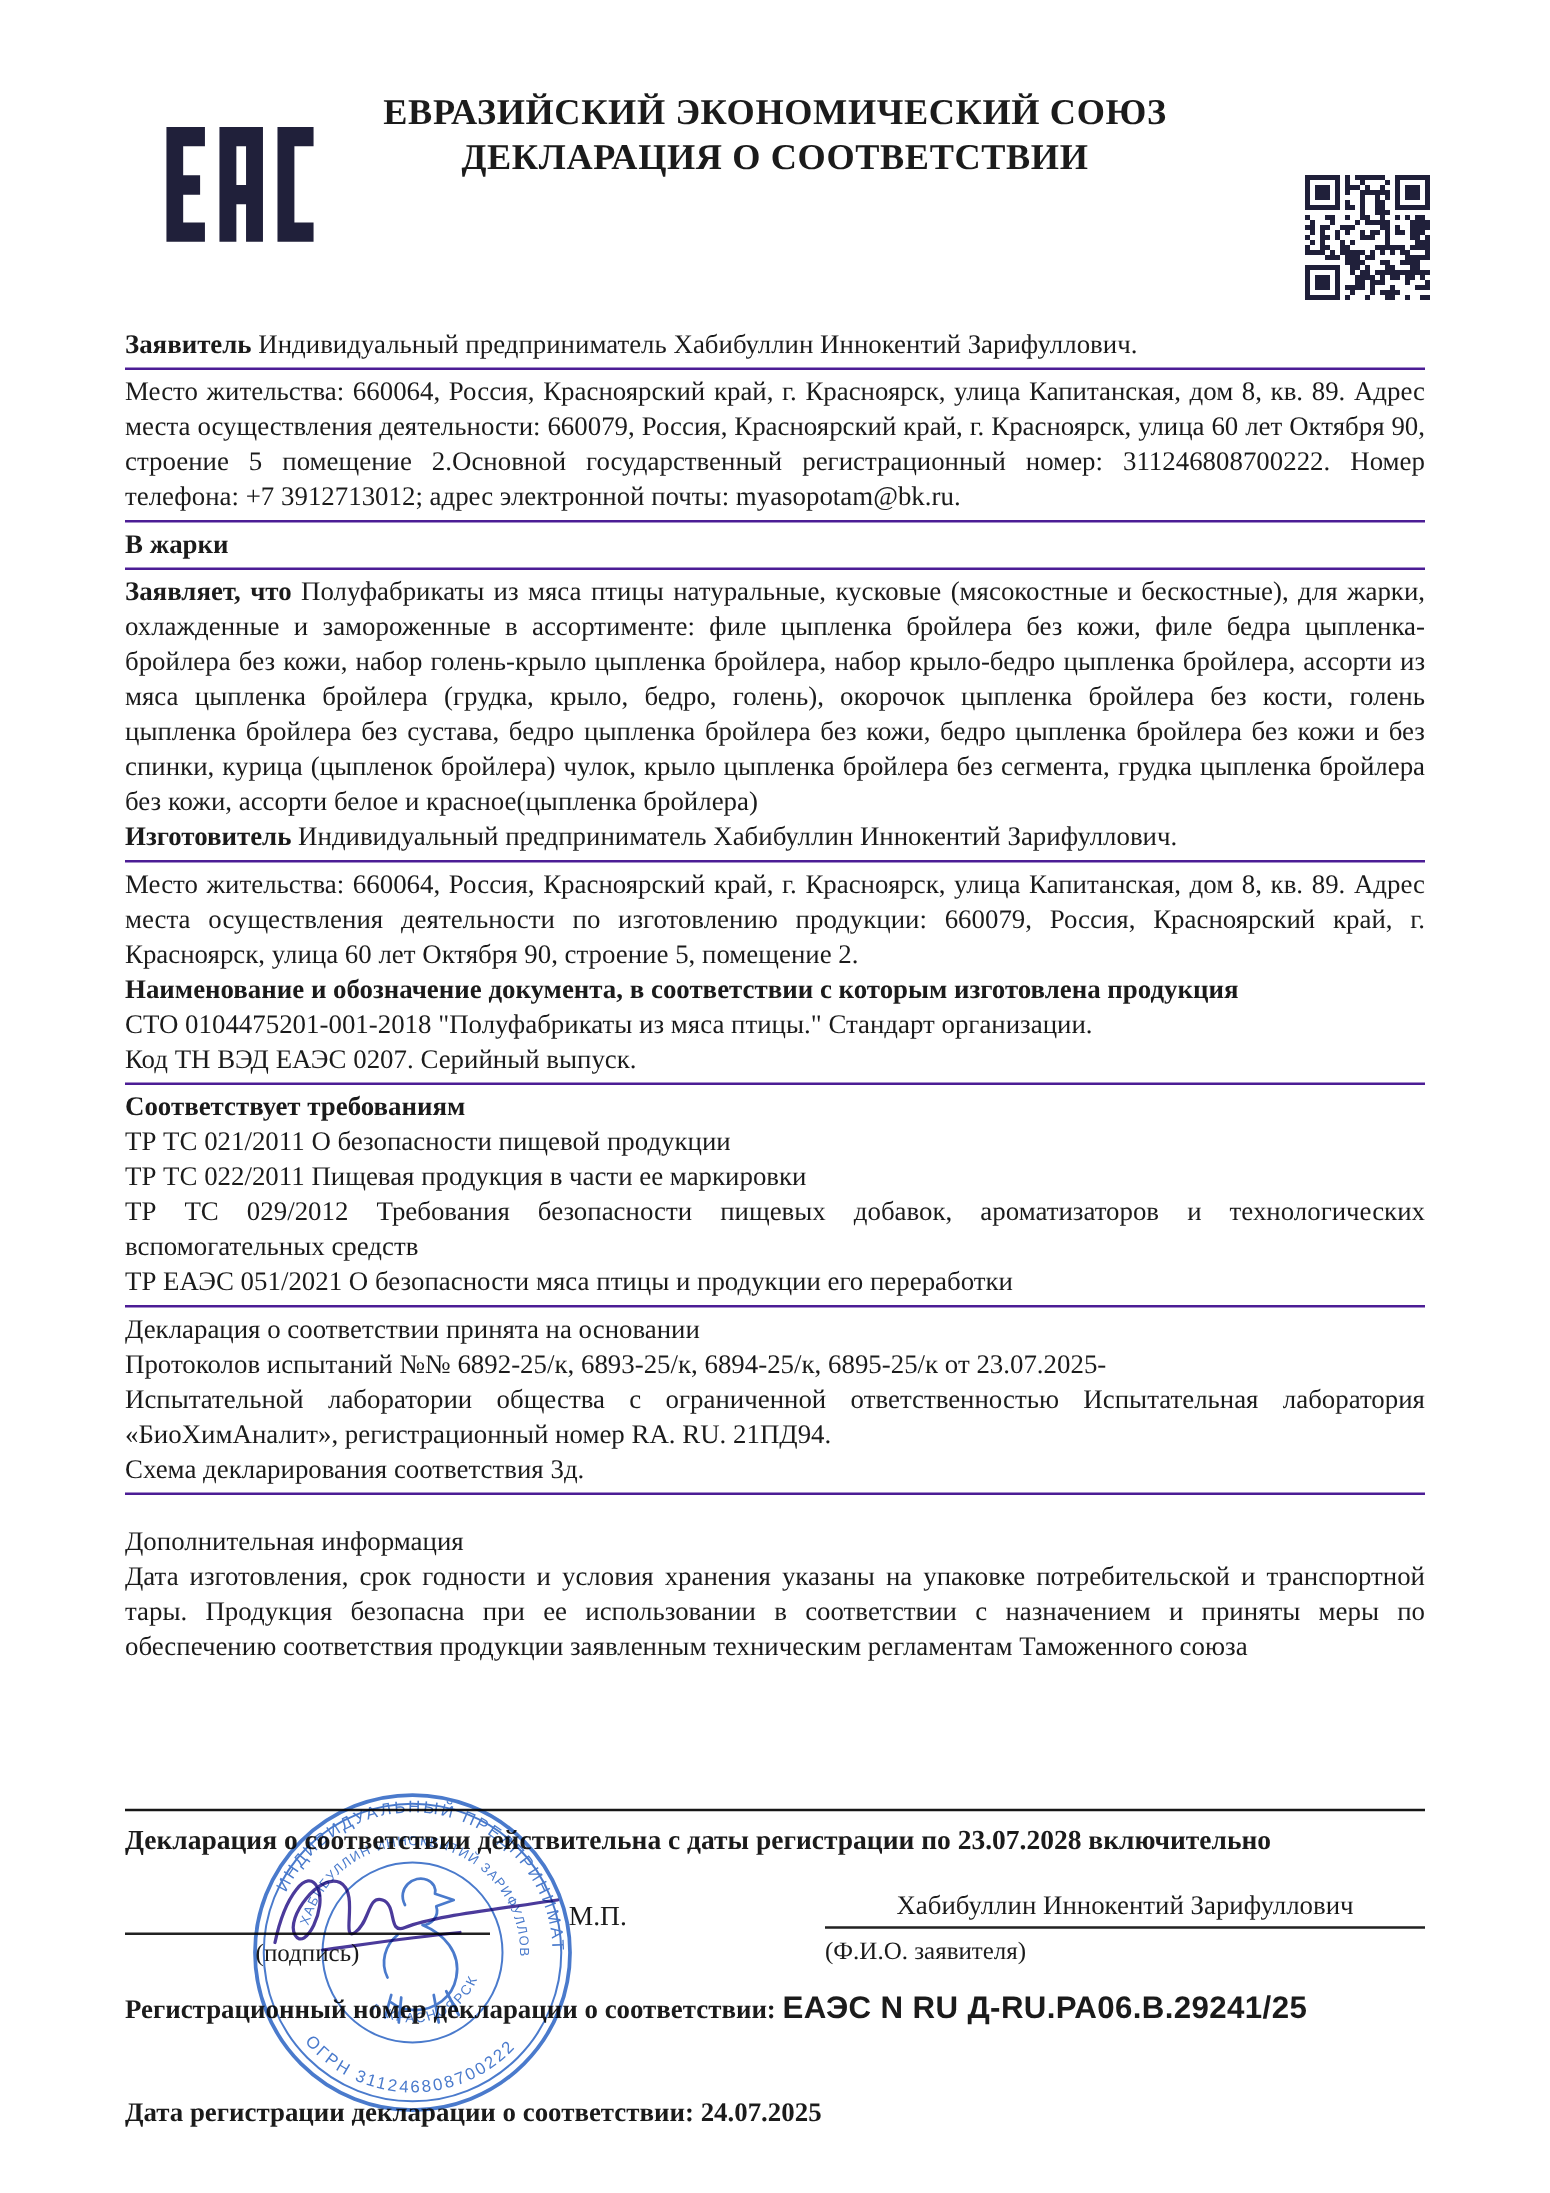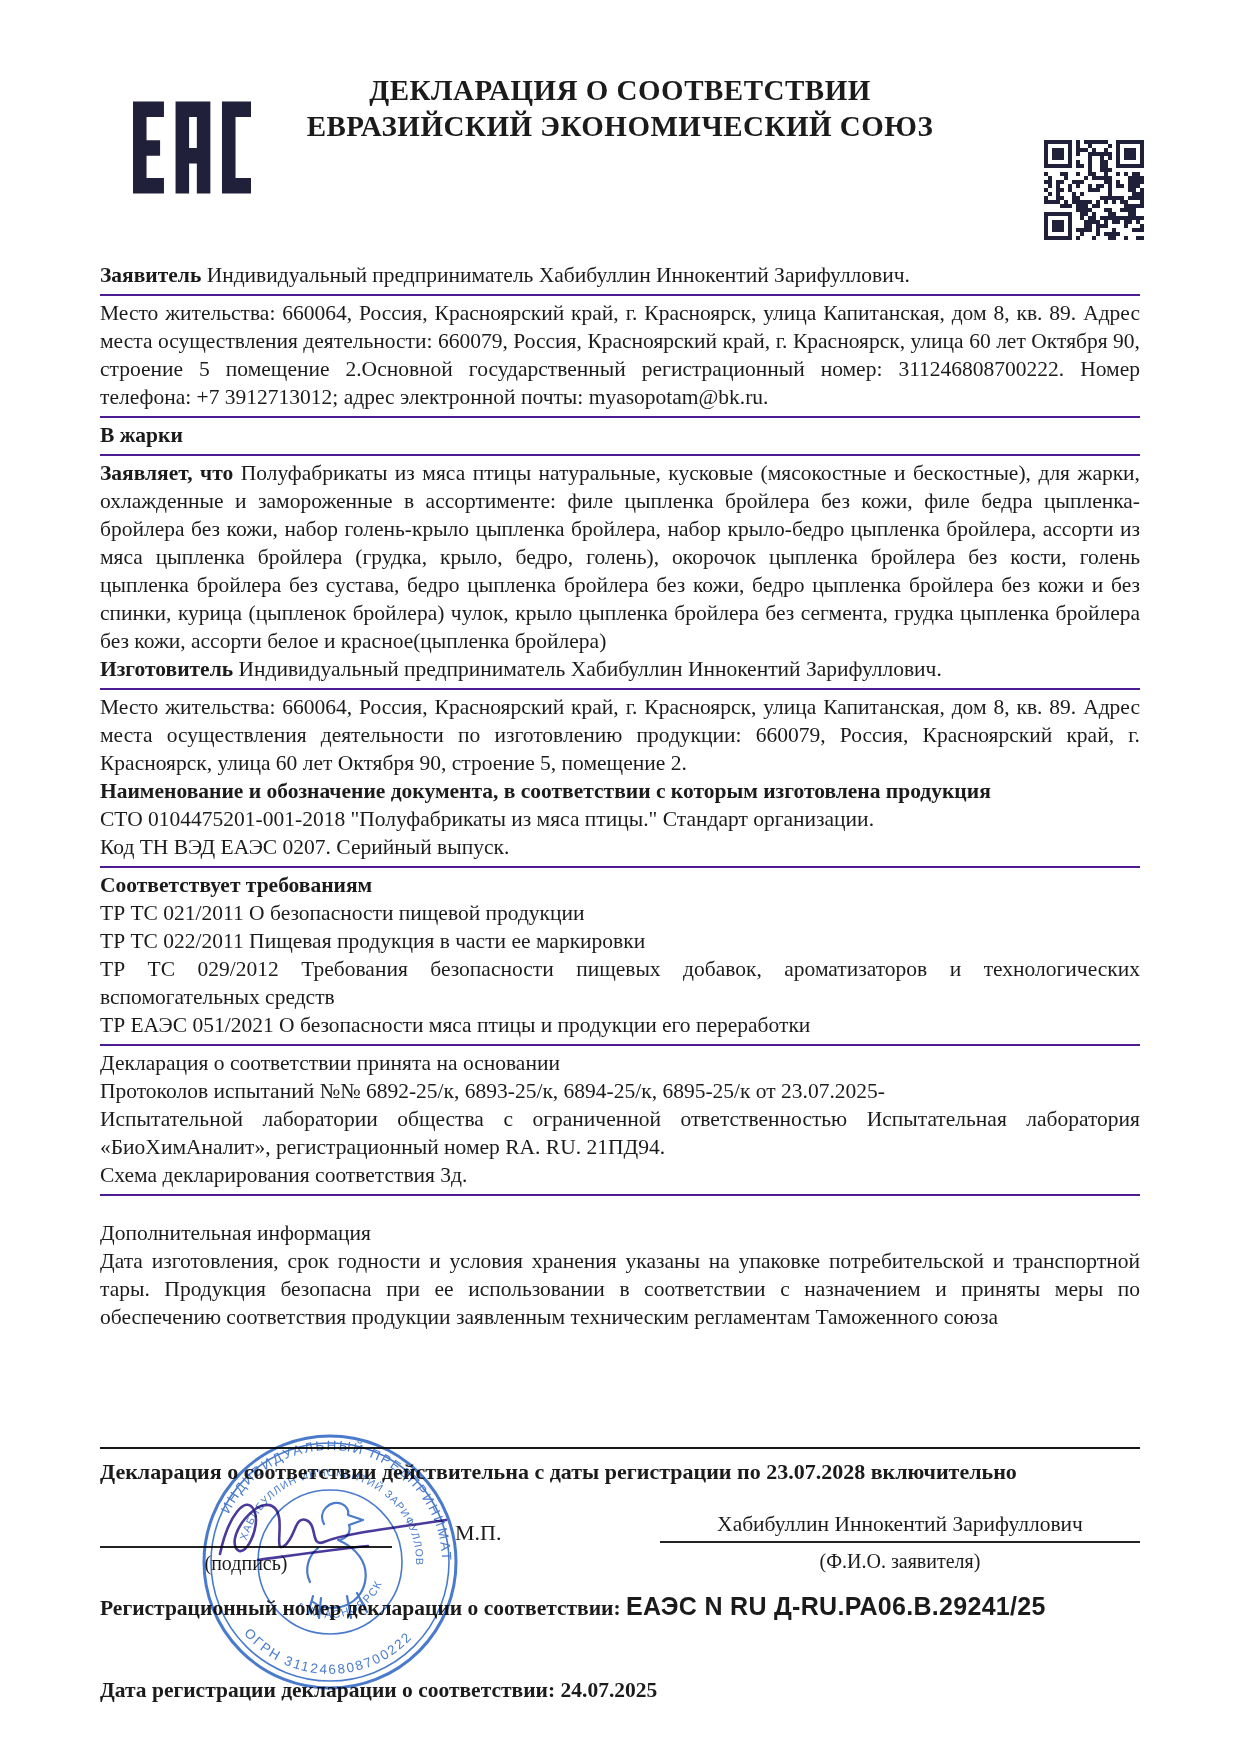--- a/index.html
+++ b/index.html
@@ -18,37 +18,37 @@
   .sec.noline { border-bottom:none;margin-top:20px; }
   .content p { margin:0; font-size:21.5px; line-height:28px; }
   .just { text-align:justify; }
   .lbl { font-weight:bold; }
   
   .validity { position:absolute; left:100px; width:1040px; top:1447px; border-top:2px solid #161616; padding-top:10px; font-weight:bold; font-size:22px; }
   .mp { position:absolute; left:455px; top:1520px; font-size:22px; }
   .sig-line { position:absolute; left:100px; top:1518px; width:292px; height:28px; border-bottom:2px solid #222; }
   .sig-caption { position:absolute; left:100px; top:1552px; width:292px; text-align:center; font-size:20px; }
   .fio { position:absolute; left:660px; top:1512px; width:480px; text-align:center; font-size:21.5px; border-bottom:2px solid #222; padding-bottom:4px; }
-  .fio-caption { position:absolute; left:660px; top:1550px; width:480px; text-align:center; font-size:20px; }
+  .fio-caption { position:absolute; left:660px; top:1550px; width:480px; font-size:20px; }
   .regnum { position:absolute; left:100px; top:1592px; width:1080px; font-weight:bold; font-size:21.5px; }
   .regnum .val { font-family:"Liberation Sans", sans-serif; font-size:25px; letter-spacing:0.3px; }
   .regdate { position:absolute; left:100px; top:1678px; font-weight:bold; font-size:21.5px; }
   
   .stamp { position:absolute; left:196px; top:1428px; width:268px; height:268px; mix-blend-mode:multiply; opacity:0.92; }
   .signature { position:absolute; left:198px; top:1476px; width:270px; height:110px; mix-blend-mode:multiply; }
 </style>
 </head>
 <body>
 
 <div class="page">
 
   <div class="header">
     <div class="title">
+      <div>ЕВРАЗИЙСКИЙ ЭКОНОМИЧЕСКИЙ СОЮЗ</div>
       <div>ДЕКЛАРАЦИЯ О СООТВЕТСТВИИ</div>
-      <div>ЕВРАЗИЙСКИЙ ЭКОНОМИЧЕСКИЙ СОЮЗ</div>
     </div>
 
     <div class="eac-logo">
       <svg width="118" height="95" viewBox="0 0 122 95" xmlns="http://www.w3.org/2000/svg">
         <g fill="#20203a">
           <path d="M0 0 H32 V16 H14 V40 H28 V56 H14 V79 H32 V95 H0 Z"></path>
           <path fill-rule="evenodd" d="M44 0 H80 V95 H66 V64 H58 V95 H44 Z M58 16 H66 V48 H58 Z"></path>
           <path d="M92 0 H122 V16 H106 V79 H122 V95 H92 Z"></path>
         </g>
       </svg>

